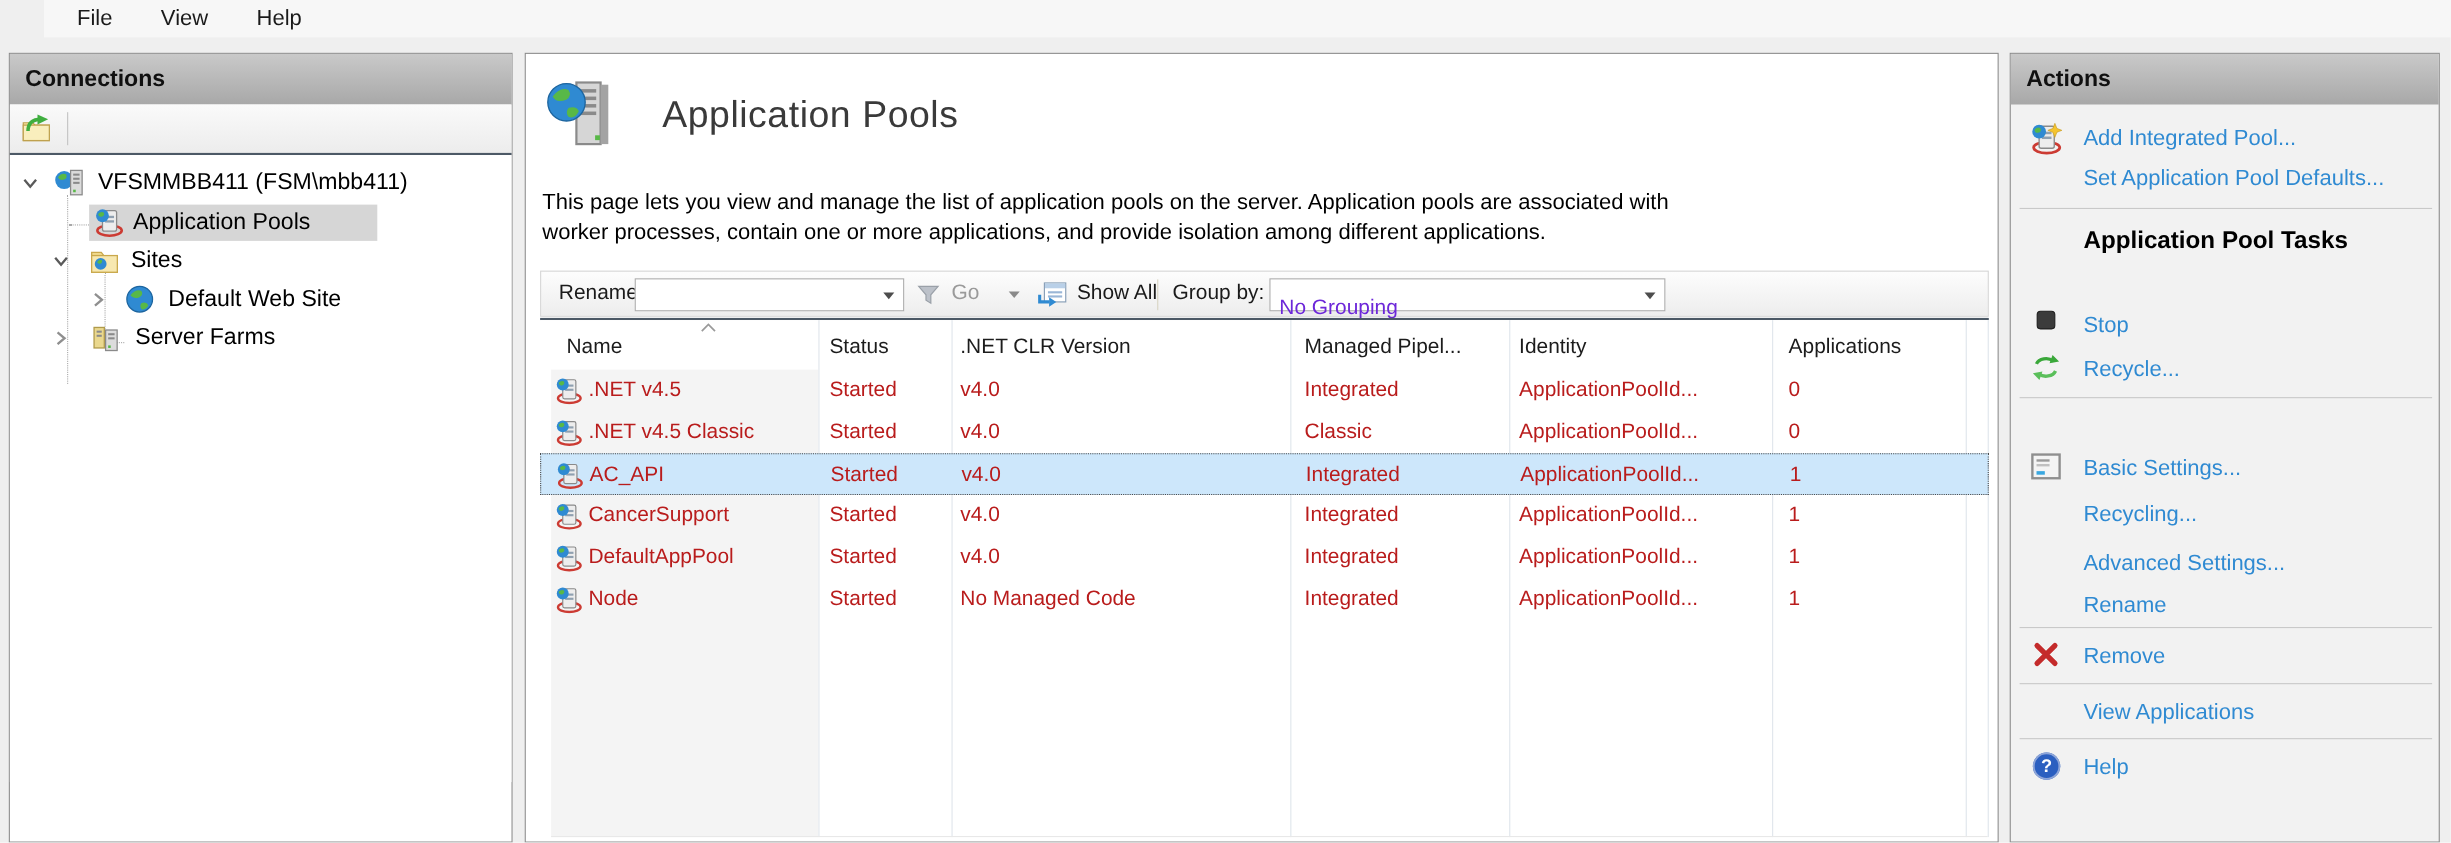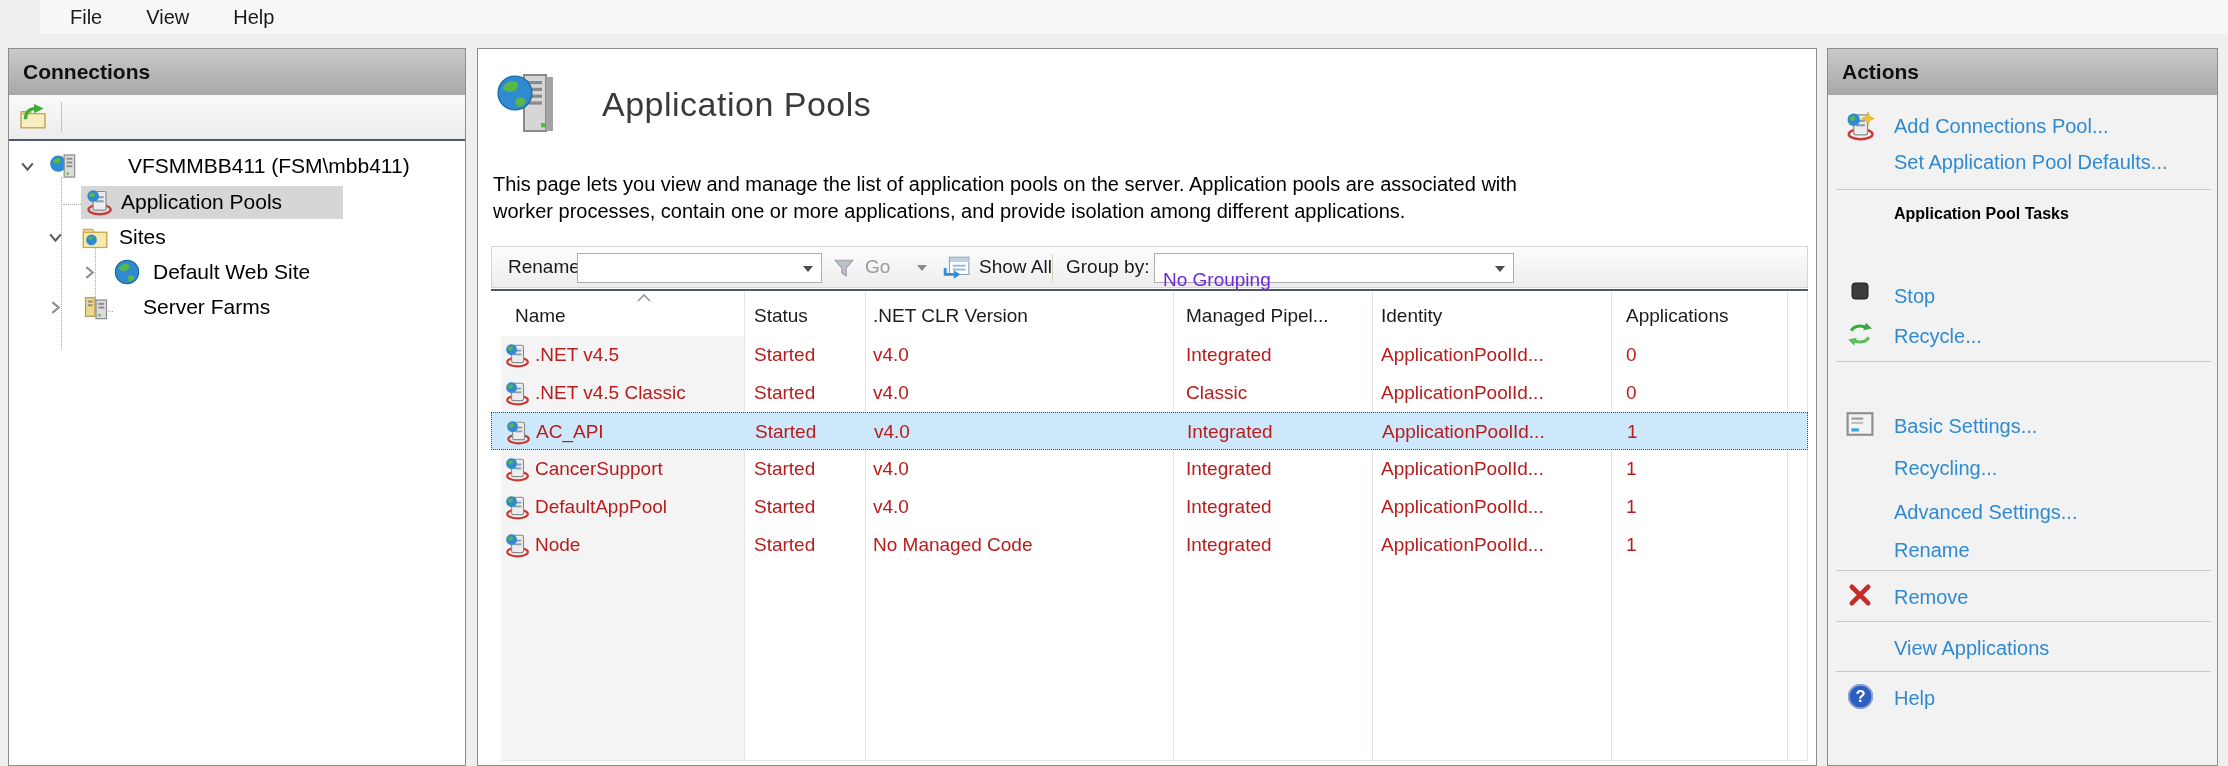--- a/index.html
+++ b/index.html
@@ -51,21 +51,21 @@
   .lv-row.selected { background:#cde7fb; border:1px dotted #4a4a4a; }
   .cell { position:absolute; top:8px; font-size:19px; color:#b91c1c; white-space:nowrap; }
   .row-icon { position:absolute; left:13px; top:6px; }
   .sort-glyph { position:absolute; left:145px; top:2px; }
 
   
   #actions { left:1827px; width:391px; background:#f2f2f2; }
   .act-row { position:absolute; left:0; width:100%; height:32px; }
   .act-icon { position:absolute; left:12px; top:0; width:40px; display:flex; justify-content:center; }
   .act-label { position:absolute; left:66px; top:4px; font-size:20px; color:#2f8ad2; white-space:nowrap; cursor:pointer; }
-  .act-label.black { color:#000; font-weight:bold; font-size:16px; cursor:default; }
+  .act-label.black { color:#000; font-weight:bold; font-size:22px; cursor:default; }
   .act-label.disabled { color:#a6a6a6; cursor:default; }
   .act-sep { position:absolute; left:8px; width:375px; height:1px; background:#c9c9c9; }
   svg { display:block; }
 </style>
 </head>
 <body>
 
 <svg width="0" height="0" style="position:absolute">
   <defs>
     <symbol id="ic-apppool" viewBox="0 0 24 24">
@@ -147,21 +147,21 @@
         <span class="tree-chevron" style="left:10px;">
             <svg width="17" height="17">
               <use href="#ic-chev-down"></use>
             </svg>
           </span>
         <span class="tree-icon" style="left:40px;">
             <svg width="28" height="28">
               <use href="#ic-server"></use>
             </svg>
           </span>
-        <span class="tree-label" style="left:80px;margin-left:39px;">VFSMMBB411 (FSM\mbb411)</span>
+        <span class="tree-label" style="left:80px;">VFSMMBB411 (FSM\mbb411)</span>
       </div>
 
       <div class="tree-row" style="top:44px;">
         <span class="tree-sel"></span>
         <span class="tree-icon" style="left:76px;">
             <svg width="28" height="28">
               <use href="#ic-apppool"></use>
             </svg>
           </span>
         <span class="tree-label" style="left:112px;">Application Pools</span>
@@ -199,21 +199,21 @@
         <span class="tree-chevron" style="left:38px;">
             <svg width="17" height="17">
               <use href="#ic-chev-right"></use>
             </svg>
           </span>
         <span class="tree-icon" style="left:72px;">
             <svg width="30" height="28">
               <use href="#ic-farm"></use>
             </svg>
           </span>
-        <span class="tree-label" style="left:114px;margin-left:20px;">Server Farms</span>
+        <span class="tree-label" style="left:114px;">Server Farms</span>
       </div>
     </div>
   </div>
 
   <div class="panel" id="main">
     <span style="position:absolute; left:18px; top:20px;">
       <svg width="62" height="68" viewBox="0 0 31 34">
         <rect x="14" y="3" width="11" height="28" fill="#d6d6d6" stroke="#8a8a8a"></rect>
         <rect x="25" y="4" width="3.5" height="27" fill="#a3a3a3"></rect>
         <rect x="16" y="6" width="7" height="1.6" fill="#8a8a8a"></rect>
@@ -374,21 +374,21 @@
       <span>Actions</span>
     </div>
 
     <div class="act-row" style="top:62px;">
       <span class="act-icon">
         <svg width="30" height="30" viewBox="0 0 26 26">
           <use href="#ic-apppool"></use>
           <polygon points="20,1 21.6,5 25.5,6.5 21.6,8 20,12 18.4,8 14.5,6.5 18.4,5" fill="#f4c430" stroke="#c89a1e" stroke-width="0.5"></polygon>
         </svg>
       </span>
-      <span class="act-label">Add Connections Pool...</span>
+      <span class="act-label">Add Integrated Pool...</span>
     </div>
     <div class="act-row" style="top:98px;">
       <span class="act-label">Set Application Pool Defaults...</span>
     </div>
     <div class="act-sep" style="top:140px;"></div>
 
     <div class="act-row" style="top:152px;">
       <span class="act-label black">Application Pool Tasks</span>
     </div>
     <div class="act-row" style="top:232px;">

